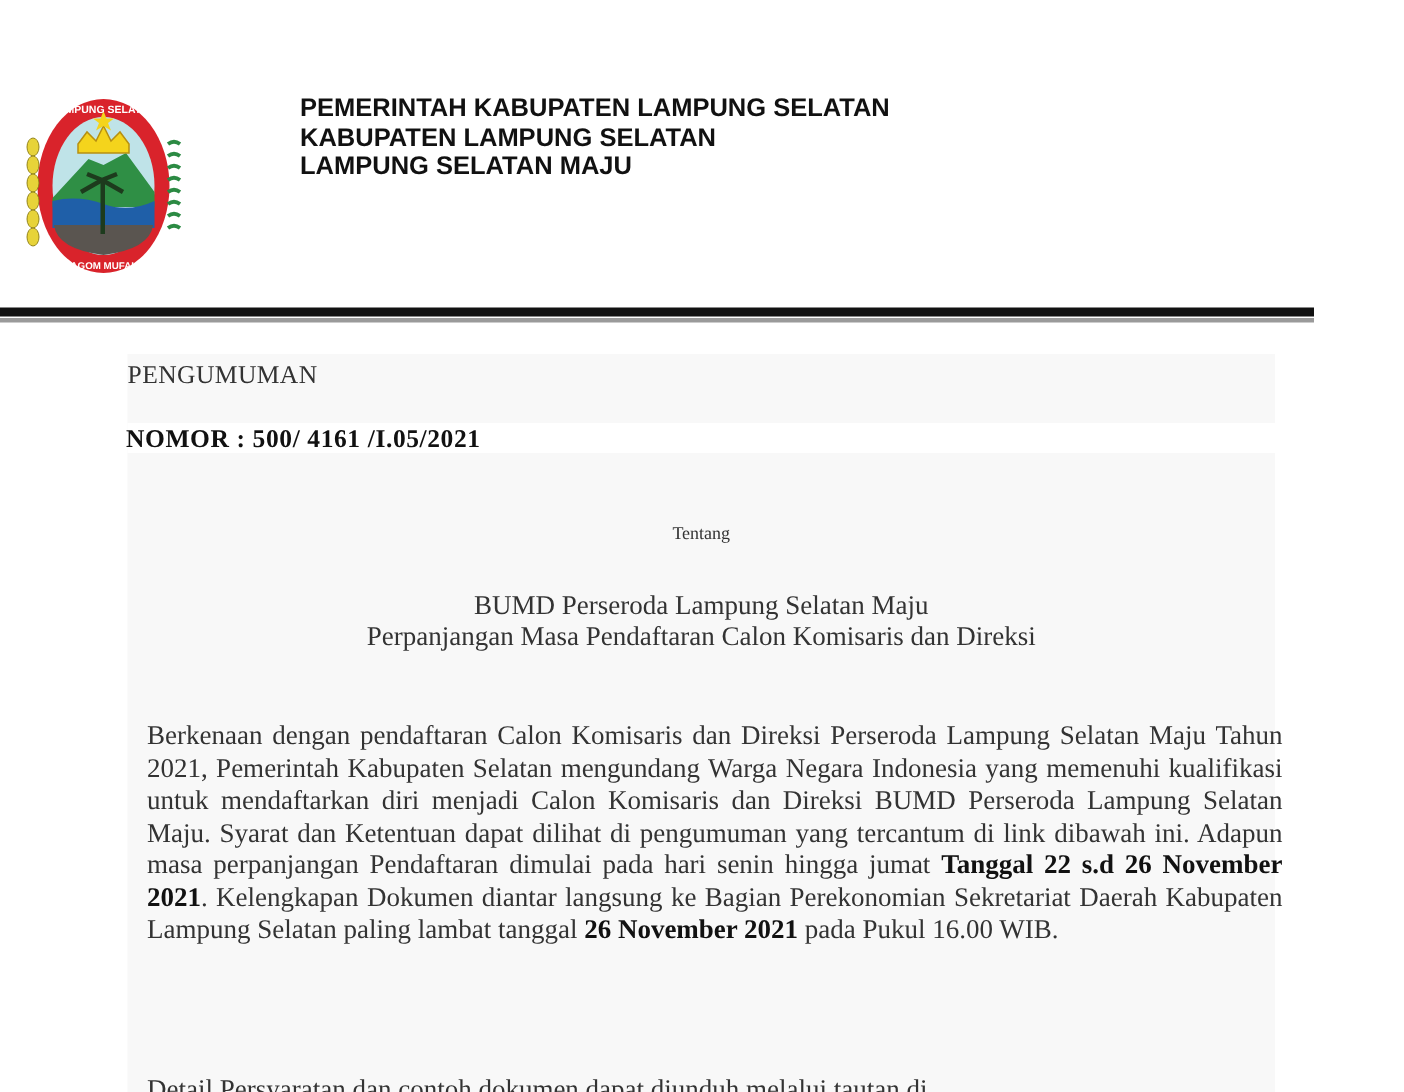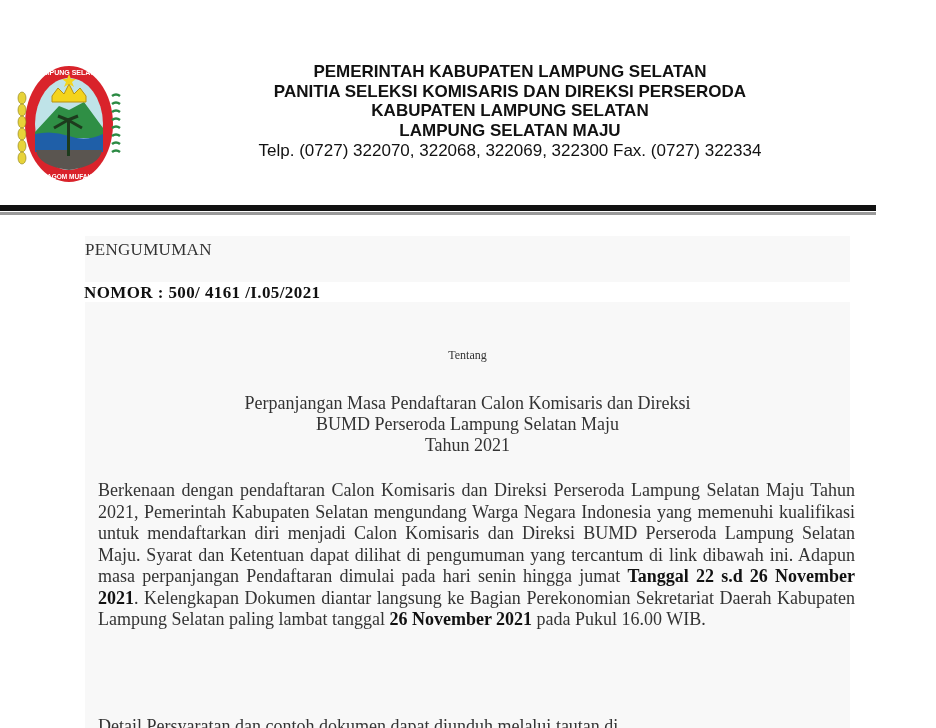--- a/index.html
+++ b/index.html
@@ -1,21 +1,21 @@
 <!DOCTYPE html>
 <html><head>
   <meta charset="utf-8">
   <style>
     * { margin: 0; padding: 0; box-sizing: border-box; }
     html, body { width: 936px; height: 728px; overflow: hidden; background: #ffffff; }
     body { position: relative; font-family: "DejaVu Serif", serif; color: #222; }
 
     .letterhead { position: absolute; left: 0; top: 0; width: 936px; height: 215px; }
     .logo { position: absolute; left: 14px; top: 58px; width: 110px; height: 132px; }
-    .kop { position: absolute; left: 200px; top: 62px; width: 620px; text-align: center;
+    .kop { position: absolute; left: 200px; top: 62px; width: 620px; 
            font-family: "Liberation Sans", sans-serif; color: #111; }
     .kop .b { font-weight: bold; font-size: 17px; line-height: 19.5px; }
     .kop .n { font-size: 17px; line-height: 21px; }
 
     .rule-thick { position: absolute; left: 0; top: 205px; width: 876px; height: 6px; background: #111; }
     .rule-thin { position: absolute; left: 0; top: 212px; width: 876px; height: 3px; background: #9a9a9a; }
 
     .doc { position: absolute; left: 85px; top: 236px; width: 765px; height: 492px; background: #f8f8f8; }
     .gap { position: absolute; left: 85px; top: 282px; width: 765px; height: 20px; background: #ffffff; }
 
@@ -73,37 +73,34 @@
         <path d="M98 78 q4 -3 8 0"></path>
         <path d="M98 86 q4 -3 8 0"></path>
         <path d="M98 94 q4 -3 8 0"></path>
     </g>
     <text x="55" y="17" font-size="7" font-weight="bold" fill="#fff" text-anchor="middle" font-family="Liberation Sans, sans-serif">LAMPUNG SELATAN</text>
     <text x="55" y="121" font-size="6.5" font-weight="bold" fill="#fff" text-anchor="middle" font-family="Liberation Sans, sans-serif">KHAGOM MUFAKAT</text>
   </svg>
 
   <div class="kop">
     <div class="b">PEMERINTAH KABUPATEN LAMPUNG SELATAN</div>
-    <div class="b">PANITIA SELEKSI KOMISARIS DAN DIREKSI PERSERODA</div>
     <div class="b">KABUPATEN LAMPUNG SELATAN</div>
     <div class="b">LAMPUNG SELATAN MAJU</div>
-    <div class="n">Telp. (0727) 322070, 322068, 322069, 322300 Fax. (0727) 322334</div>
   </div>
 </div>
 
 <div class="rule-thick"></div>
 <div class="rule-thin"></div>
 
 <div class="doc"></div>
 <div class="gap"></div>
 
 <div class="title">PENGUMUMAN</div>
 <div class="nomor">NOMOR :  500/ 4161 /I.05/2021</div>
 <div class="tentang">Tentang</div>
 <div class="subject">
+  <div>BUMD Perseroda Lampung Selatan Maju</div>
   <div>Perpanjangan Masa Pendaftaran  Calon Komisaris dan Direksi</div>
-  <div>BUMD Perseroda Lampung Selatan Maju</div>
-  <div>Tahun 2021</div>
 </div>
 
 <p class="para p1"><span>Berkenaan dengan pendaftaran Calon Komisaris dan Direksi Perseroda Lampung Selatan Maju Tahun 2021, Pemerintah Kabupaten Selatan mengundang Warga Negara Indonesia yang memenuhi kualifikasi untuk mendaftarkan diri menjadi Calon Komisaris dan Direksi BUMD Perseroda Lampung Selatan Maju. Syarat dan Ketentuan dapat dilihat di pengumuman yang tercantum di link dibawah ini. Adapun masa perpanjangan Pendaftaran dimulai pada hari senin hingga jumat </span><b>Tanggal 22 s.d 26 November 2021</b><span>. Kelengkapan Dokumen diantar langsung  ke Bagian Perekonomian Sekretariat Daerah Kabupaten Lampung Selatan paling lambat tanggal </span><b>26 November 2021</b><span> pada Pukul 16.00 WIB.</span></p>
 
 <p class="para p2">Detail Persyaratan dan contoh dokumen dapat diunduh melalui tautan di</p>
 
 </body></html>

